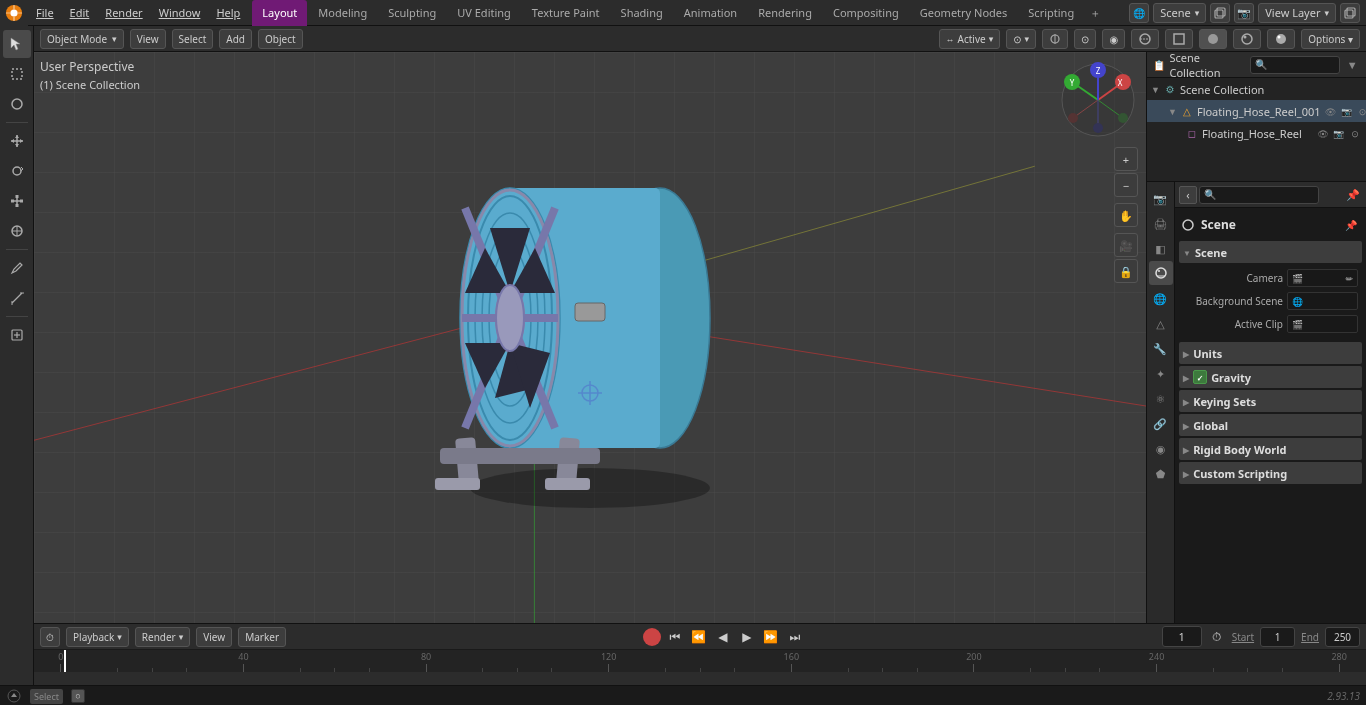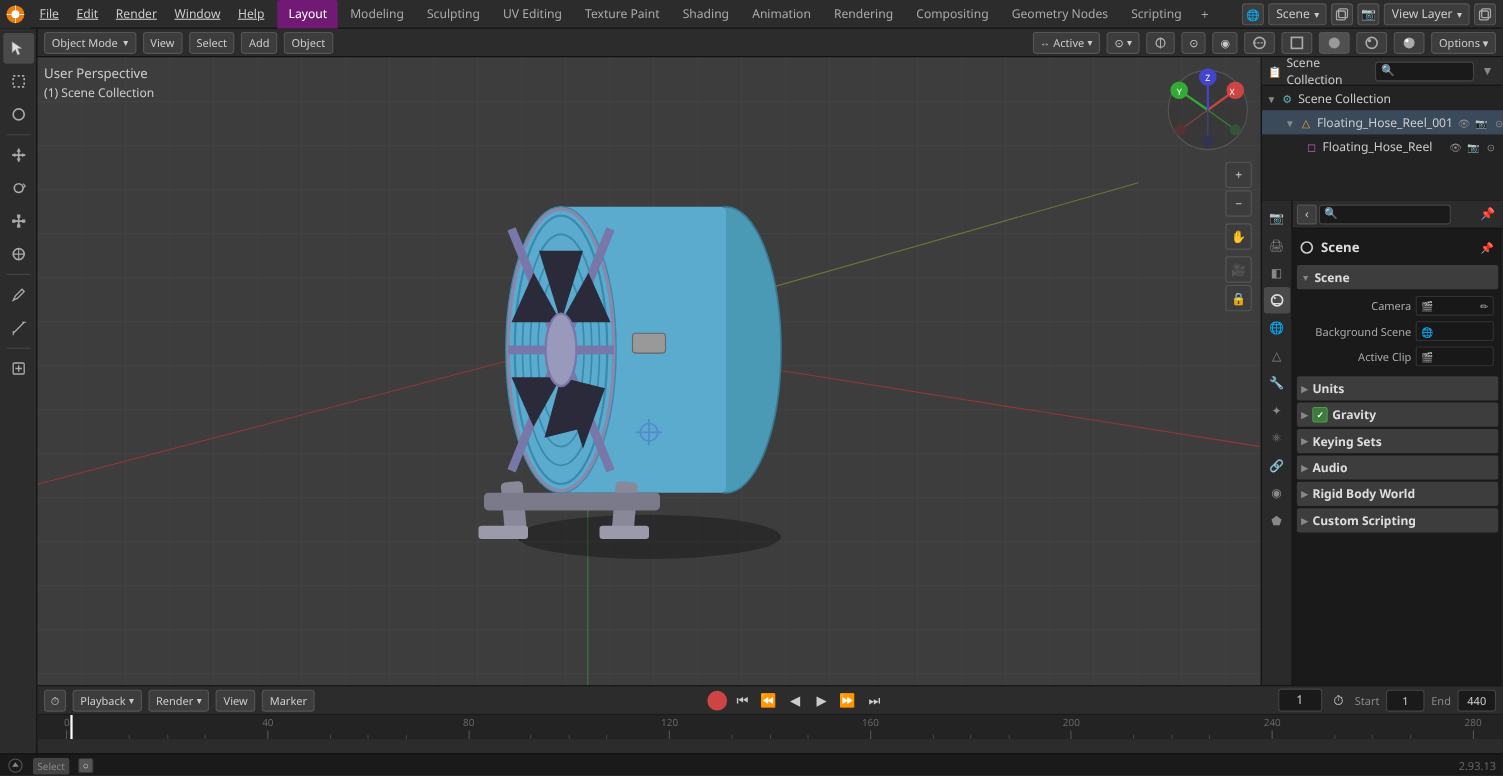--- a/index.html
+++ b/index.html
@@ -411,21 +411,21 @@
     }
     .tl-frame-display {
       background: #1a1a1a;
       border: 1px solid #444;
       border-radius: 3px;
       padding: 2px 8px;
       font-size: 11px;
       min-width: 40px;
       text-align: center;
     }
-    .tl-label { font-size: 10px; color: #888; }
+    .tl-label { font-size: 10px; color: #888; text-decoration: underline; }
     .tl-val {
       background: #1a1a1a;
       border: 1px solid #444;
       border-radius: 3px;
       padding: 2px 4px;
       font-size: 10px;
       min-width: 35px;
       text-align: center;
     }
     .timeline-ruler {
@@ -465,21 +465,21 @@
       height: 20px;
       background: #1a1a1a;
       border-top: 1px solid #111;
       display: flex;
       align-items: center;
       padding: 0 6px;
       gap: 8px;
       flex-shrink: 0;
     }
     .status-item { font-size: 10px; color: #888; }
-    .status-version { margin-left: auto; font-size: 10px; color: #666; }
+    .status-version { margin-left: auto; font-size: 10px; color: #666; font-style: italic; }
 
     
     .col-icon { color: #6aa; }
     .mesh-icon { color: #a6a; }
 
     
     .viewport-3d {
       position: absolute;
       inset: 0;
       display: flex;
@@ -947,21 +947,21 @@
               <div class="prop-section">
                 <div class="prop-section-header">
                   <span class="arrow">▶</span>
                   <span>Keying Sets</span>
                 </div>
               </div>
 
               <div class="prop-section">
                 <div class="prop-section-header">
                   <span class="arrow">▶</span>
-                  <span>Audio</span>
+                  <span>Global</span>
                 </div>
               </div>
 
               <div class="prop-section">
                 <div class="prop-section-header">
                   <span class="arrow">▶</span>
                   <span>Rigid Body World</span>
                 </div>
               </div>
 
@@ -1010,21 +1010,21 @@
           <div class="tl-ctrl-btn">⏭</div>
         </div>
 
         <div class="tl-frame-display">1</div>
 
         <div style="width:18px;height:18px;display:flex;align-items:center;justify-content:center;font-size:12px;cursor:pointer;">⏱</div>
 
         <span class="tl-label">Start</span>
         <div class="tl-val">1</div>
         <span class="tl-label">End</span>
-        <div class="tl-val">440</div>
+        <div class="tl-val">250</div>
       </div>
 
       <div class="timeline-ruler">
         <div class="frame-indicator"></div>
         <div class="ruler-marks">
           <div class="ruler-mark">
               <span class="ruler-num">0</span>
               <div class="ruler-tick ruler-tick-major"></div>
             </div>
           <div style="flex:3;display:flex;align-items:flex-end;justify-content:space-evenly;">

